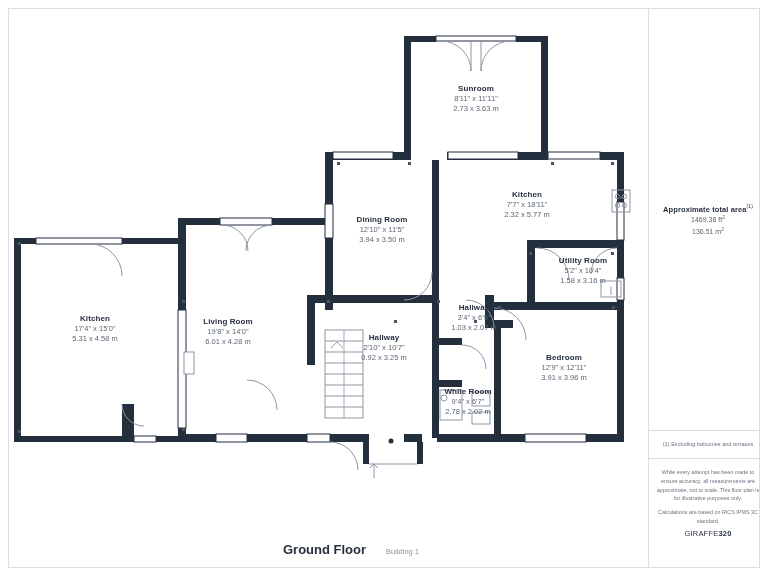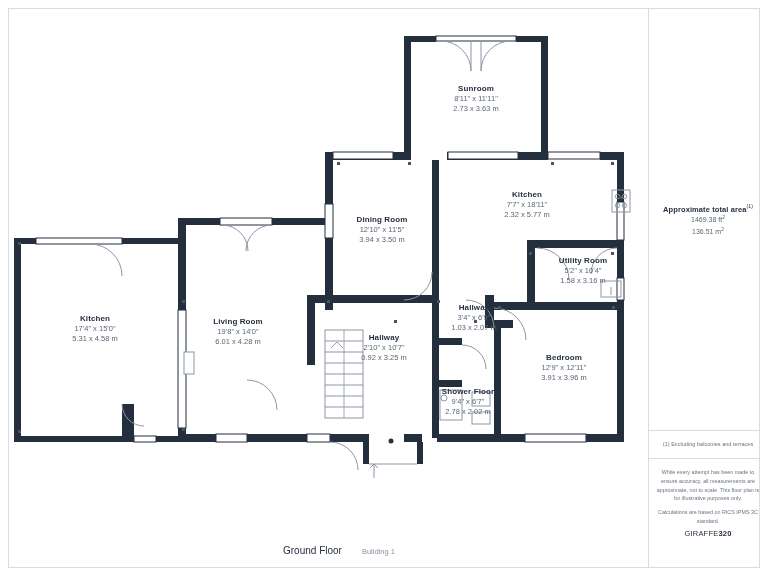--- a/index.html
+++ b/index.html
@@ -138,22 +138,22 @@
   .brand b { font-weight: bold; }
 
   
   .footer {
     position: absolute;
     left: 283px;
     top: 540px;
     white-space: nowrap;
   }
   .footer .ff {
-    font-size: 10px;
-    font-weight: normal;
+    font-size: 13px;
+    font-weight: bold;
     color: #27303f;
   }
   .footer .fb {
     font-size: 7.5px;
     color: #8a929e;
     margin-left: 20px;
   }
 </style>
 </head>
 <body>
@@ -377,40 +377,40 @@
     <div class="rimp">5'2" x 10'4"</div>
     <div class="rmet">1.58 x 3.16 m</div>
   </div>
 
   <div class="room" style="left:95px; top:314px;">
     <div class="rname">Kitchen</div>
     <div class="rimp">17'4" x 15'0"</div>
     <div class="rmet">5.31 x 4.58 m</div>
   </div>
 
-  <div class="room" style="left:238px; top:317px;">
+  <div class="room" style="left:228px; top:317px;">
     <div class="rname">Living Room</div>
     <div class="rimp">19'8" x 14'0"</div>
     <div class="rmet">6.01 x 4.28 m</div>
   </div>
 
   <div class="room" style="left:474px; top:303px;">
     <div class="rname">Hallway</div>
     <div class="rimp">3'4" x 6'9"</div>
     <div class="rmet">1.03 x 2.07 m</div>
   </div>
 
   <div class="room" style="left:384px; top:333px;">
     <div class="rname">Hallway</div>
     <div class="rimp">2'10" x 10'7"</div>
     <div class="rmet">0.92 x 3.25 m</div>
   </div>
 
   <div class="room" style="left:468px; top:387px;">
-    <div class="rname">Shower Floor</div>
+    <div class="rname">While Room</div>
     <div class="rimp">9'4" x 6'7"</div>
     <div class="rmet">2.78 x 2.02 m</div>
   </div>
 
   <div class="room" style="left:564px; top:353px;">
     <div class="rname">Bedroom</div>
     <div class="rimp">12'9" x 12'11"</div>
     <div class="rmet">3.91 x 3.96 m</div>
   </div>
 

